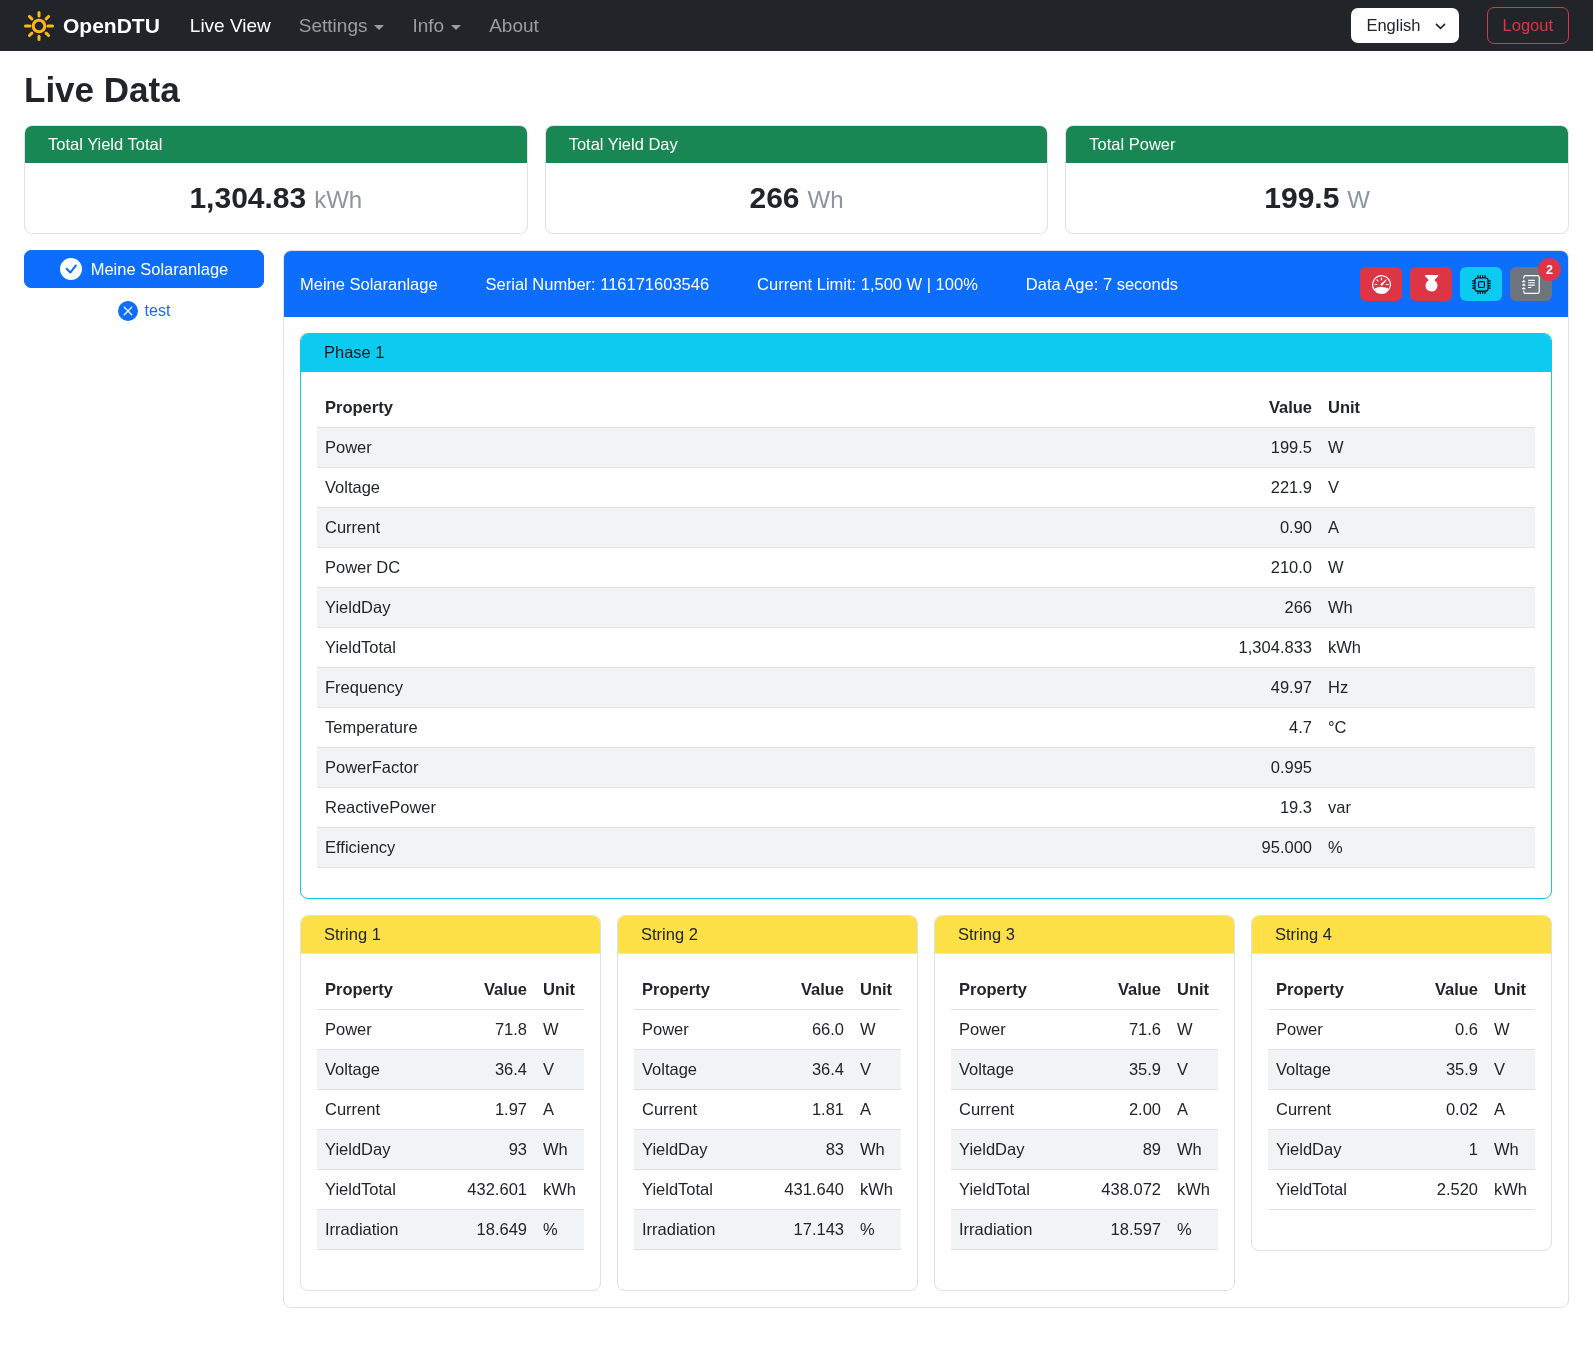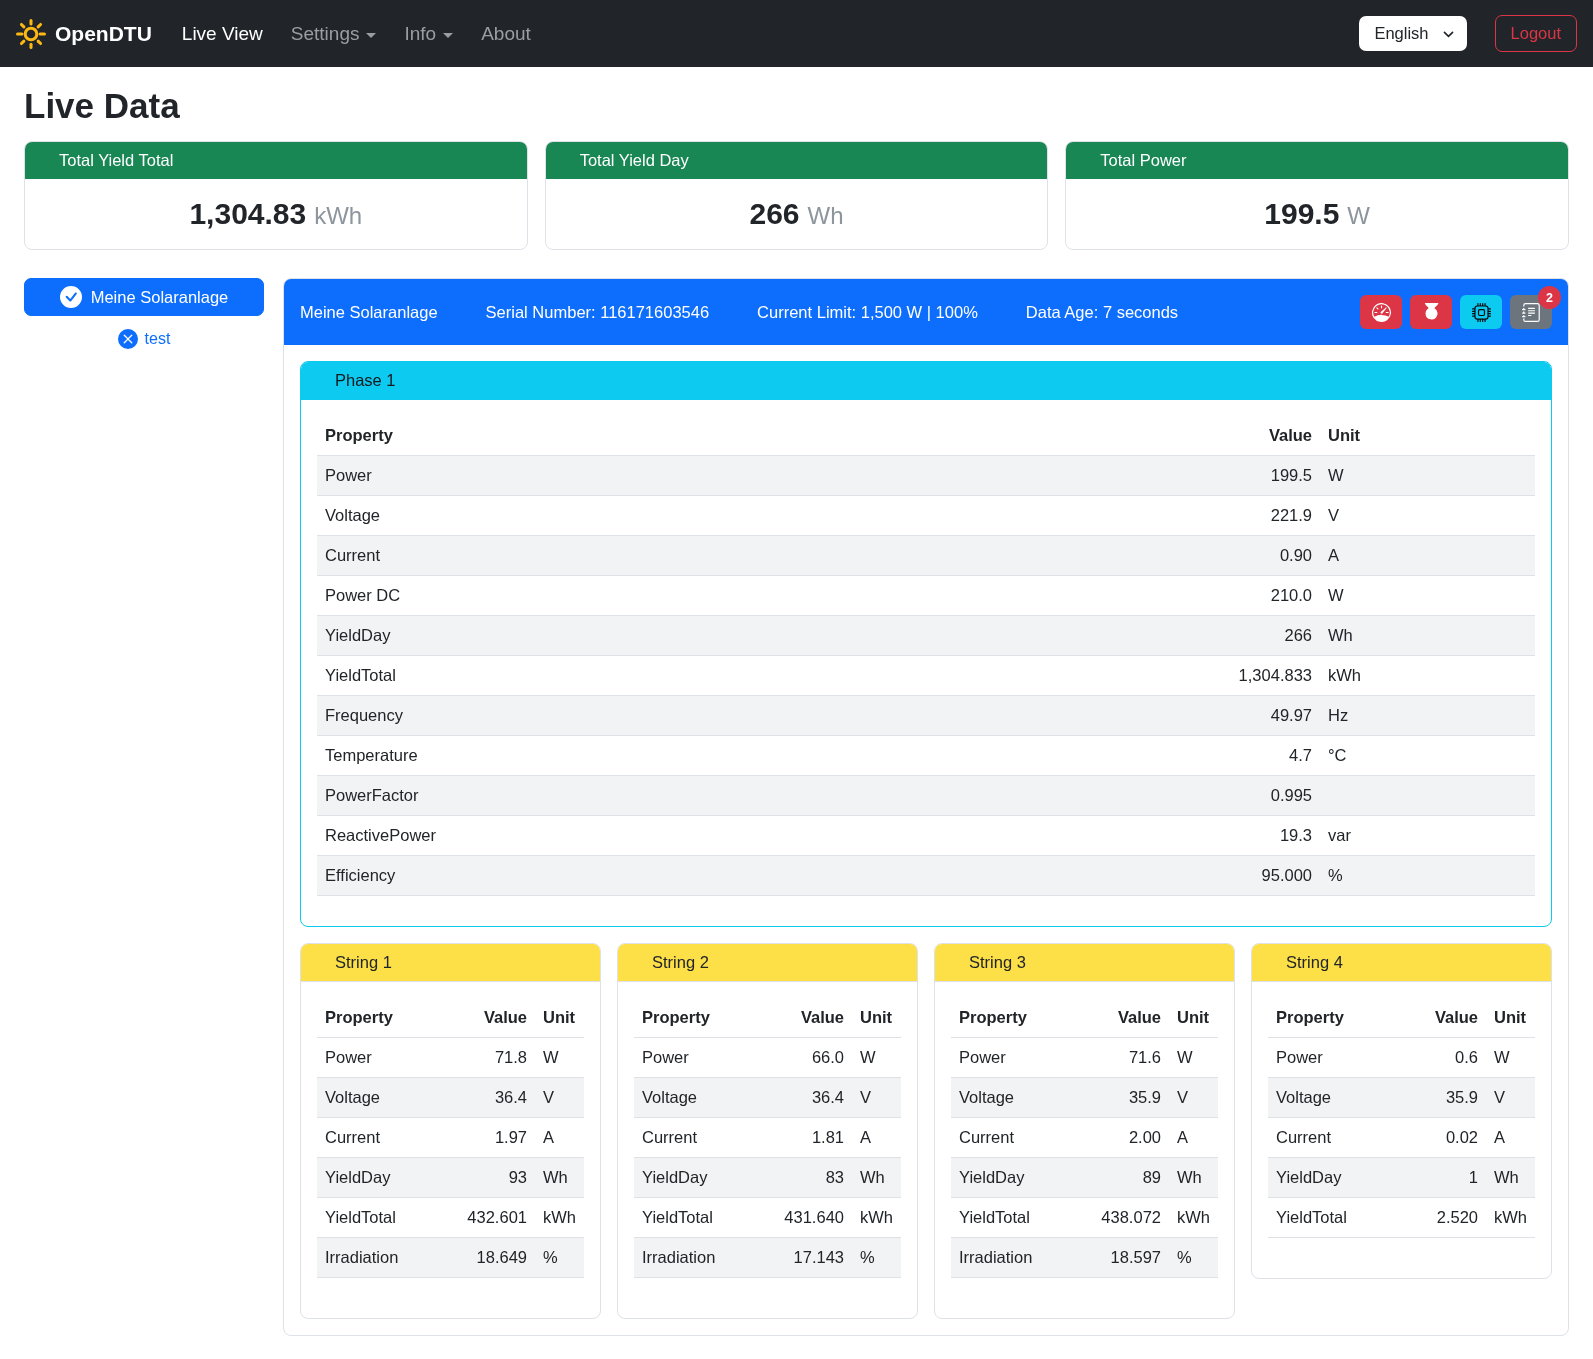--- a/index.html
+++ b/index.html
@@ -6,43 +6,43 @@
     --primary:#0d6efd; --success:#198754; --info:#0dcaf0; --danger:#dc3545;
     --secondary:#6c757d; --dark:#212529; --border:#dee2e6; --stripe:#f2f3f4;
     --muted-unit:#8d959d; --nav-link:#9a9ea2;
   }
   *{box-sizing:border-box;margin:0;padding:0;}
   body{
     width:1593px;min-height:1359px;background:#fff;color:var(--dark);
     font-family:"Liberation Sans", sans-serif;font-size:16px;
   }
   
-  .navbar{height:67px;background:var(--dark);display:flex;align-items:center;padding:0 16px;}
+  .navbar{height:51px;background:var(--dark);display:flex;align-items:center;padding:0 24px;}
   .brand{display:flex;align-items:center;gap:9px;color:#fff;font-size:21px;font-weight:700;cursor:pointer;}
   .nav-links{display:flex;align-items:center;gap:28px;margin-left:30px;}
   .nav-link{color:var(--nav-link);font-size:19px;cursor:pointer;display:flex;align-items:center;}
   .nav-link.active{color:#fff;}
   .caret{display:inline-block;width:0;height:0;border-left:5px solid transparent;border-right:5px solid transparent;border-top:5px solid currentColor;margin-left:7px;margin-top:3px;}
   .nav-right{margin-left:auto;display:flex;align-items:center;gap:28px;}
   .lang-select{position:relative;background:#fff;border-radius:7px;padding:8px 38px 8px 15px;font-size:16.5px;color:var(--dark);cursor:pointer;}
   .lang-select svg{position:absolute;right:12px;top:50%;transform:translateY(-50%);}
   .logout-btn{background:transparent;border:1px solid var(--danger);color:var(--danger);border-radius:7px;padding:8px 15px;font-size:16.5px;font-family:inherit;cursor:pointer;}
   
   .container{padding:0 24px;}
   h1.page-title{font-size:35px;font-weight:700;margin:19px 0 15px;}
   
   .cards-row{display:grid;grid-template-columns:repeat(3,1fr);gap:17px;}
   .card{border:1px solid var(--border);border-radius:8px;background:#fff;}
-  .card-header{padding:9px 34px;font-size:16.5px;border-bottom:1px solid var(--border);border-radius:7px 7px 0 0;}
+  .card-header{padding:9px 23px;font-size:16.5px;border-bottom:1px solid var(--border);border-radius:7px 7px 0 0;}
   .summary-card .card-header{background:var(--success);color:#fff;border-bottom:0;}
   .summary-card .card-body{padding:18px;text-align:center;}
   .summary-value{font-size:30px;font-weight:700;color:var(--dark);}
   .summary-unit{font-size:24px;color:var(--muted-unit);margin-left:8px;font-weight:400;}
   
-  .live-row{display:flex;gap:19px;margin-top:28px;padding-bottom:15px;justify-content:flex-end;}
+  .live-row{display:flex;gap:19px;margin-top:16px;padding-bottom:15px;justify-content:flex-end;}
   .sidebar{width:240px;flex-shrink:0;}
   .inverter-btn{width:100%;background:var(--primary);border:1px solid var(--primary);color:#fff;border-radius:7px;padding:7px 10px;font-size:16.5px;font-family:inherit;display:flex;align-items:center;justify-content:center;gap:9px;cursor:pointer;}
   .inverter-link{margin-top:13px;display:flex;align-items:center;justify-content:center;gap:7px;color:var(--primary);font-size:16px;cursor:pointer;}
   .main-col{flex:1;}
   .inverter-card{border:1px solid var(--border);border-radius:8px;}
   .inverter-header{background:var(--primary);color:#fff;border-radius:7px 7px 0 0;padding:16px;display:flex;align-items:center;font-size:16.5px;}
   .inverter-header .meta{margin-right:48px;white-space:nowrap;}
   .icon-btns{margin-left:auto;display:flex;gap:8px;}
   .icon-btn{width:42px;height:34px;border:none;border-radius:6px;display:flex;align-items:center;justify-content:center;cursor:pointer;position:relative;}
   .icon-btn.danger{background:var(--danger);color:#fff;}

